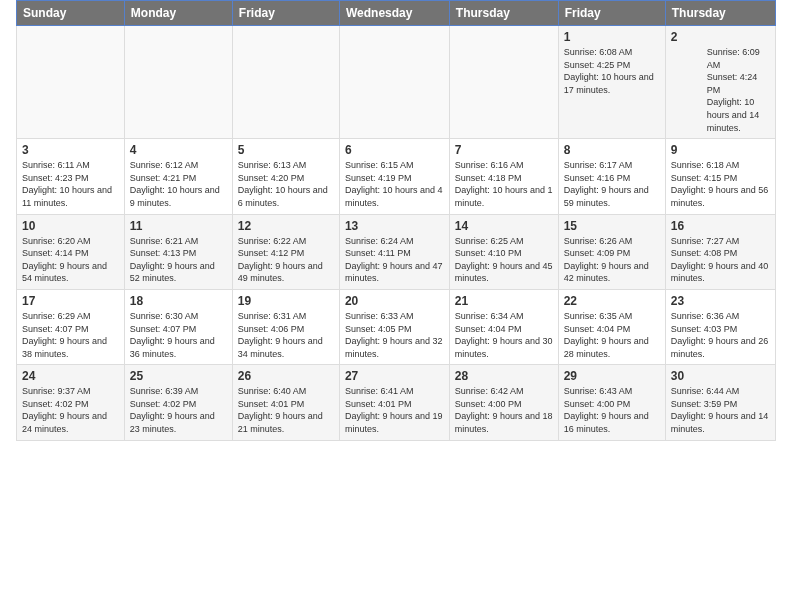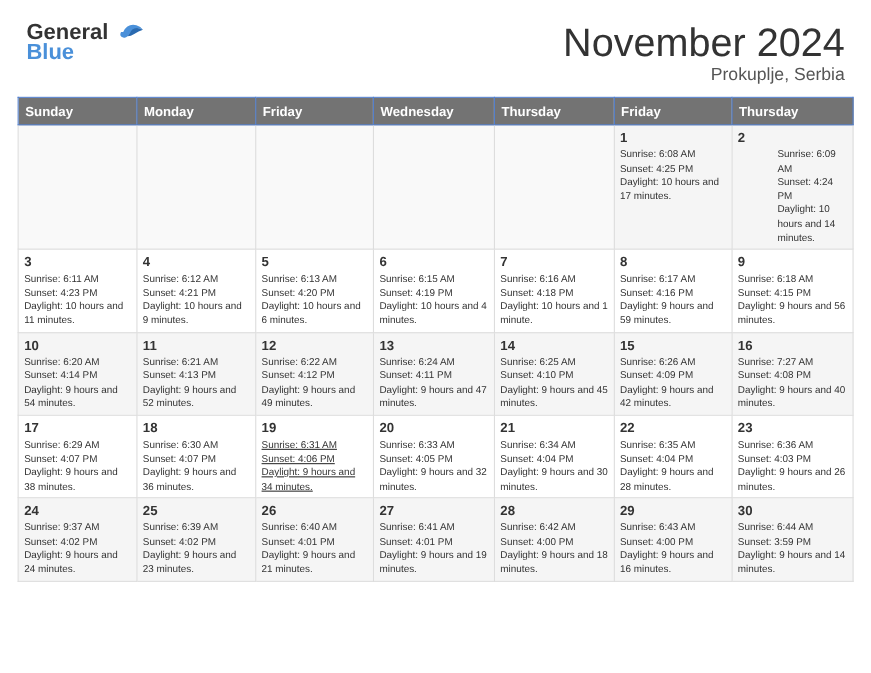--- a/index.html
+++ b/index.html
@@ -43,37 +43,20 @@
     
     .day-num { font-size: 12px; font-weight: bold; display: block; margin-bottom: 2px; }
     .day-info { font-size: 9px; line-height: 1.4; color: #333; }
     
     .empty-cell { background: #f9f9f9 !important; }
   </style>
 </head>
 <body>
 
 <div>
-  <div class="header">
-    <div class="logo">
-      <div style="line-height:1.1;">
-        <div style="font-size:20px; font-weight:bold; color:#333;">General
-          <svg width="26" height="22" viewBox="0 0 26 22" style="vertical-align:middle; margin-left:2px;">
-            <path d="M6 10 Q10 2 18 4 Q22 5 24 8 Q20 6 16 8 Q12 10 10 14 Q8 16 6 15 Q2 14 4 10 Z" fill="#4a90d9"></path>
-            <path d="M14 8 Q18 5 24 8 Q20 9 16 12 Q13 14 10 14 Q12 11 14 8 Z" fill="#2a6ab0"></path>
-          </svg>
-        </div>
-        <div style="font-size:20px; font-weight:bold; color:#4a90d9; margin-top:-4px;">Blue</div>
-      </div>
-    </div>
-    <div class="title-block">
-      <div class="month-title">November 2024</div>
-      <div class="location">Prokuplje, Serbia</div>
-    </div>
-  </div>
 
   <div class="calendar-wrapper">
     <table class="calendar">
       <thead>
         <tr class="cal-header">
         <th>Sunday</th>
             <th>Monday</th>
             <th>Friday</th>
             <th>Wednesday</th>
             <th>Thursday</th>
@@ -197,21 +180,21 @@
 Daylight: 9 hours and 38 minutes.</div>
             </td>
             <td>
               <span class="day-num">18</span>
               <div class="day-info" style="white-space: pre-line;">Sunrise: 6:30 AM
 Sunset: 4:07 PM
 Daylight: 9 hours and 36 minutes.</div>
             </td>
             <td>
               <span class="day-num">19</span>
-              <div class="day-info" style="white-space: pre-line; text-decoration: underline;">Sunrise: 6:31 AM
+              <div class="day-info" style="white-space: pre-line;">Sunrise: 6:31 AM
 Sunset: 4:06 PM
 Daylight: 9 hours and 34 minutes.</div>
             </td>
             <td>
               <span class="day-num">20</span>
               <div class="day-info" style="white-space: pre-line;">Sunrise: 6:33 AM
 Sunset: 4:05 PM
 Daylight: 9 hours and 32 minutes.</div>
             </td>
             <td>

